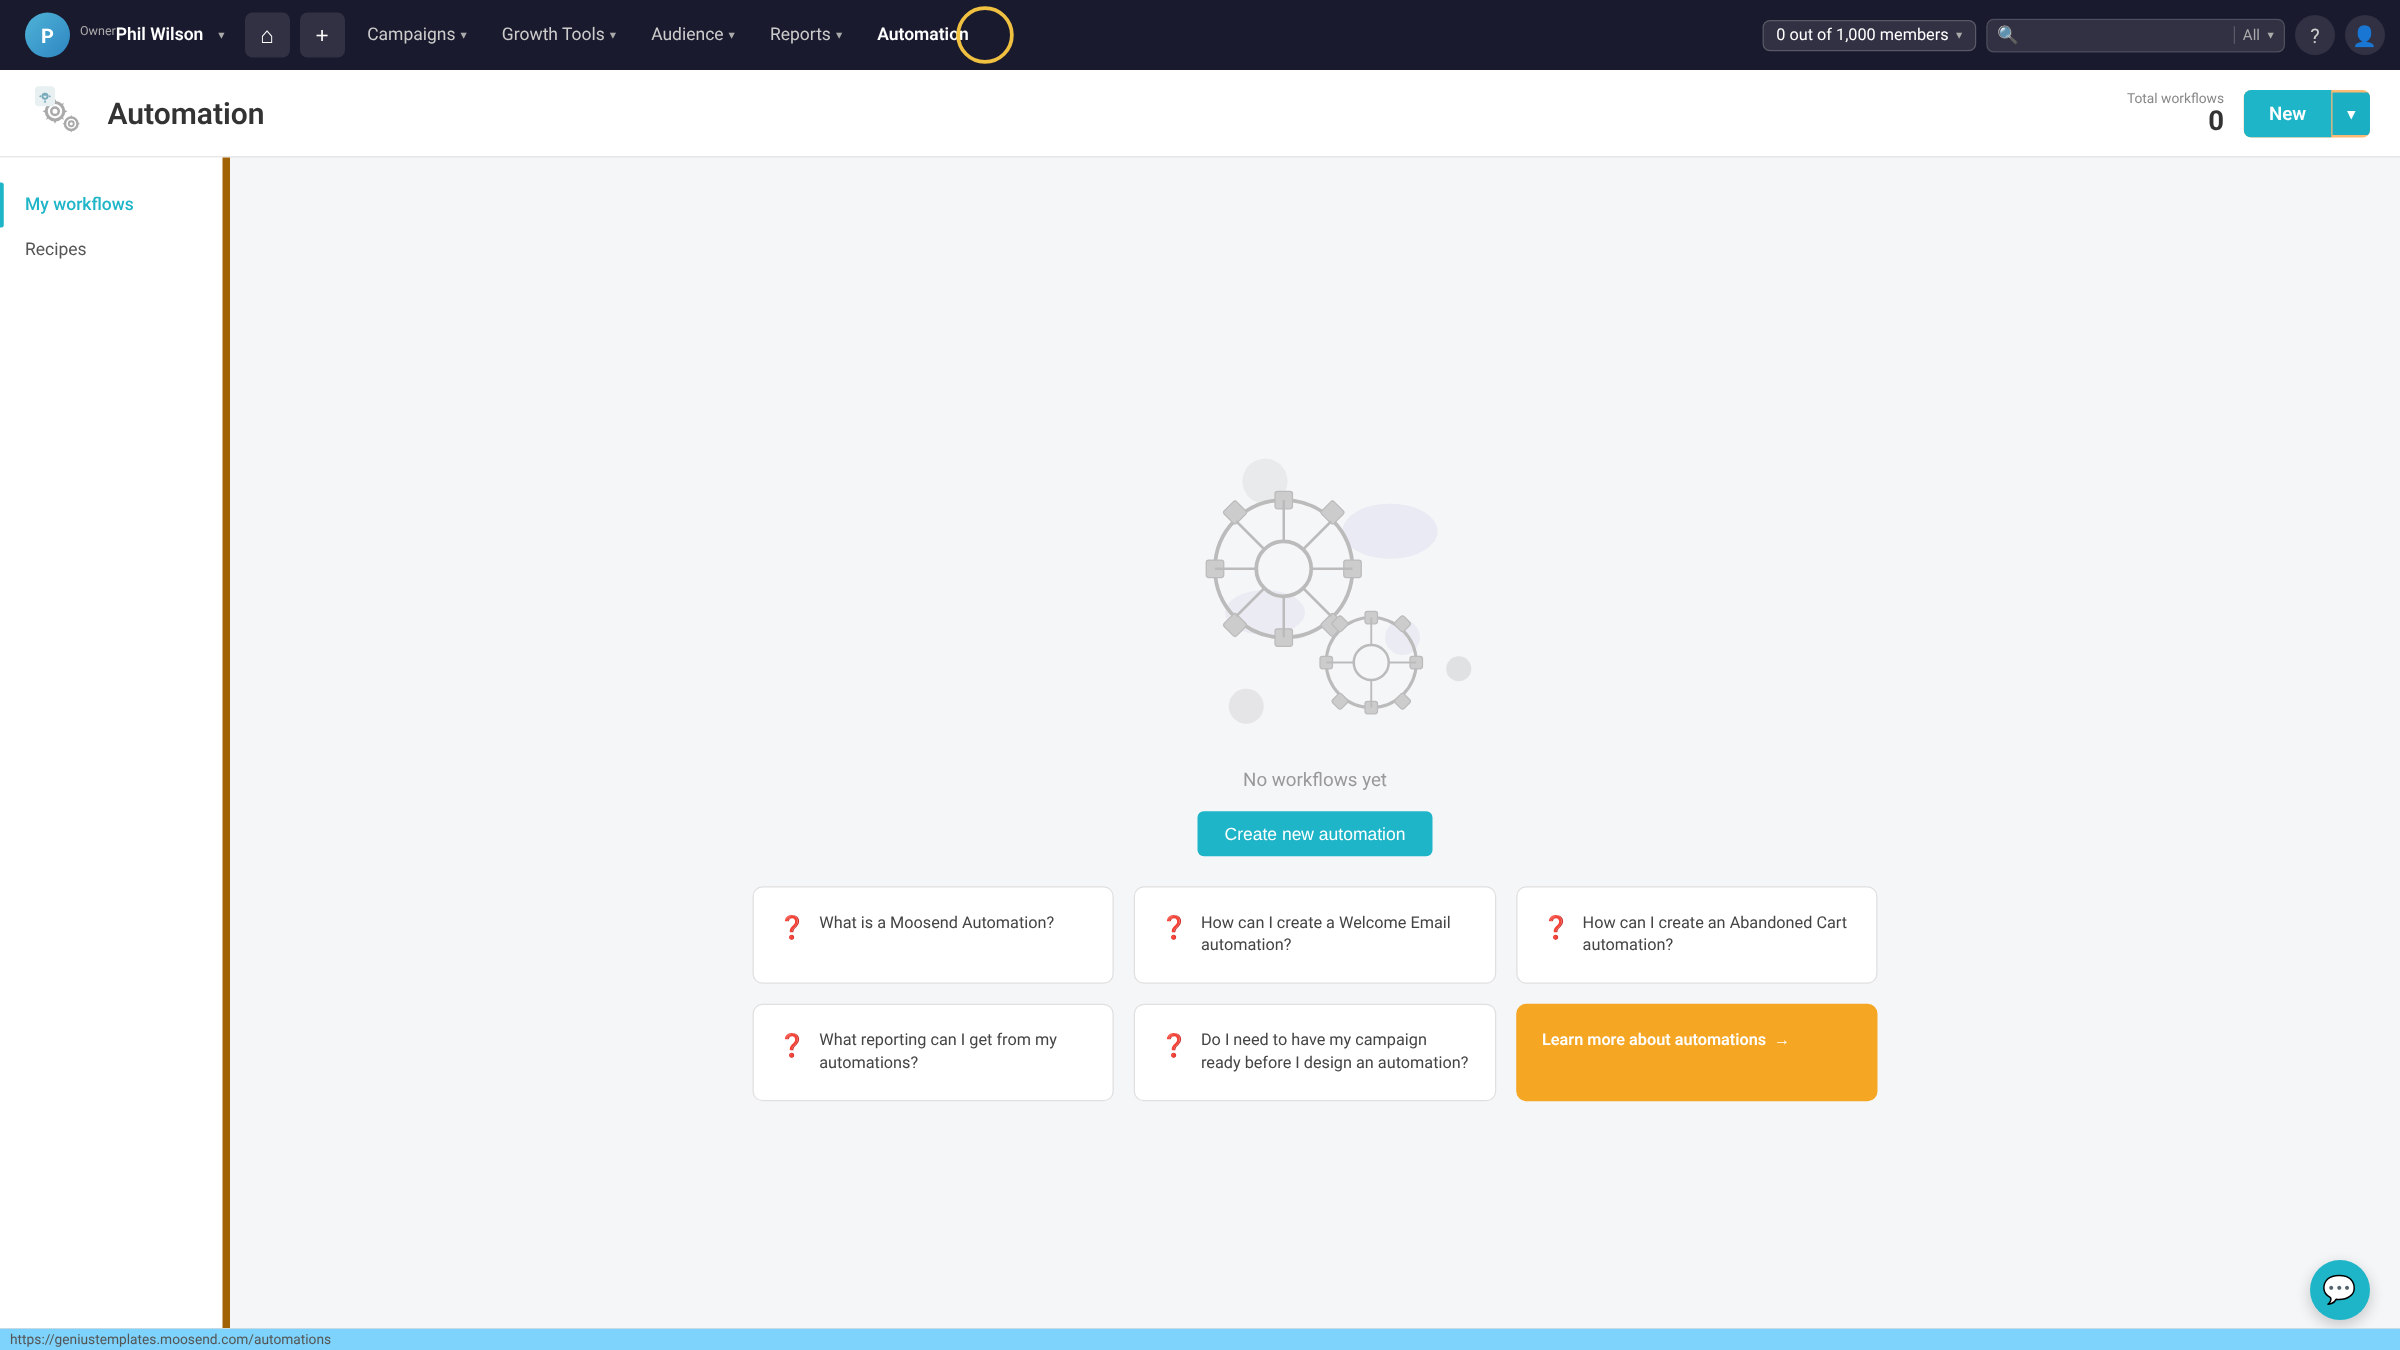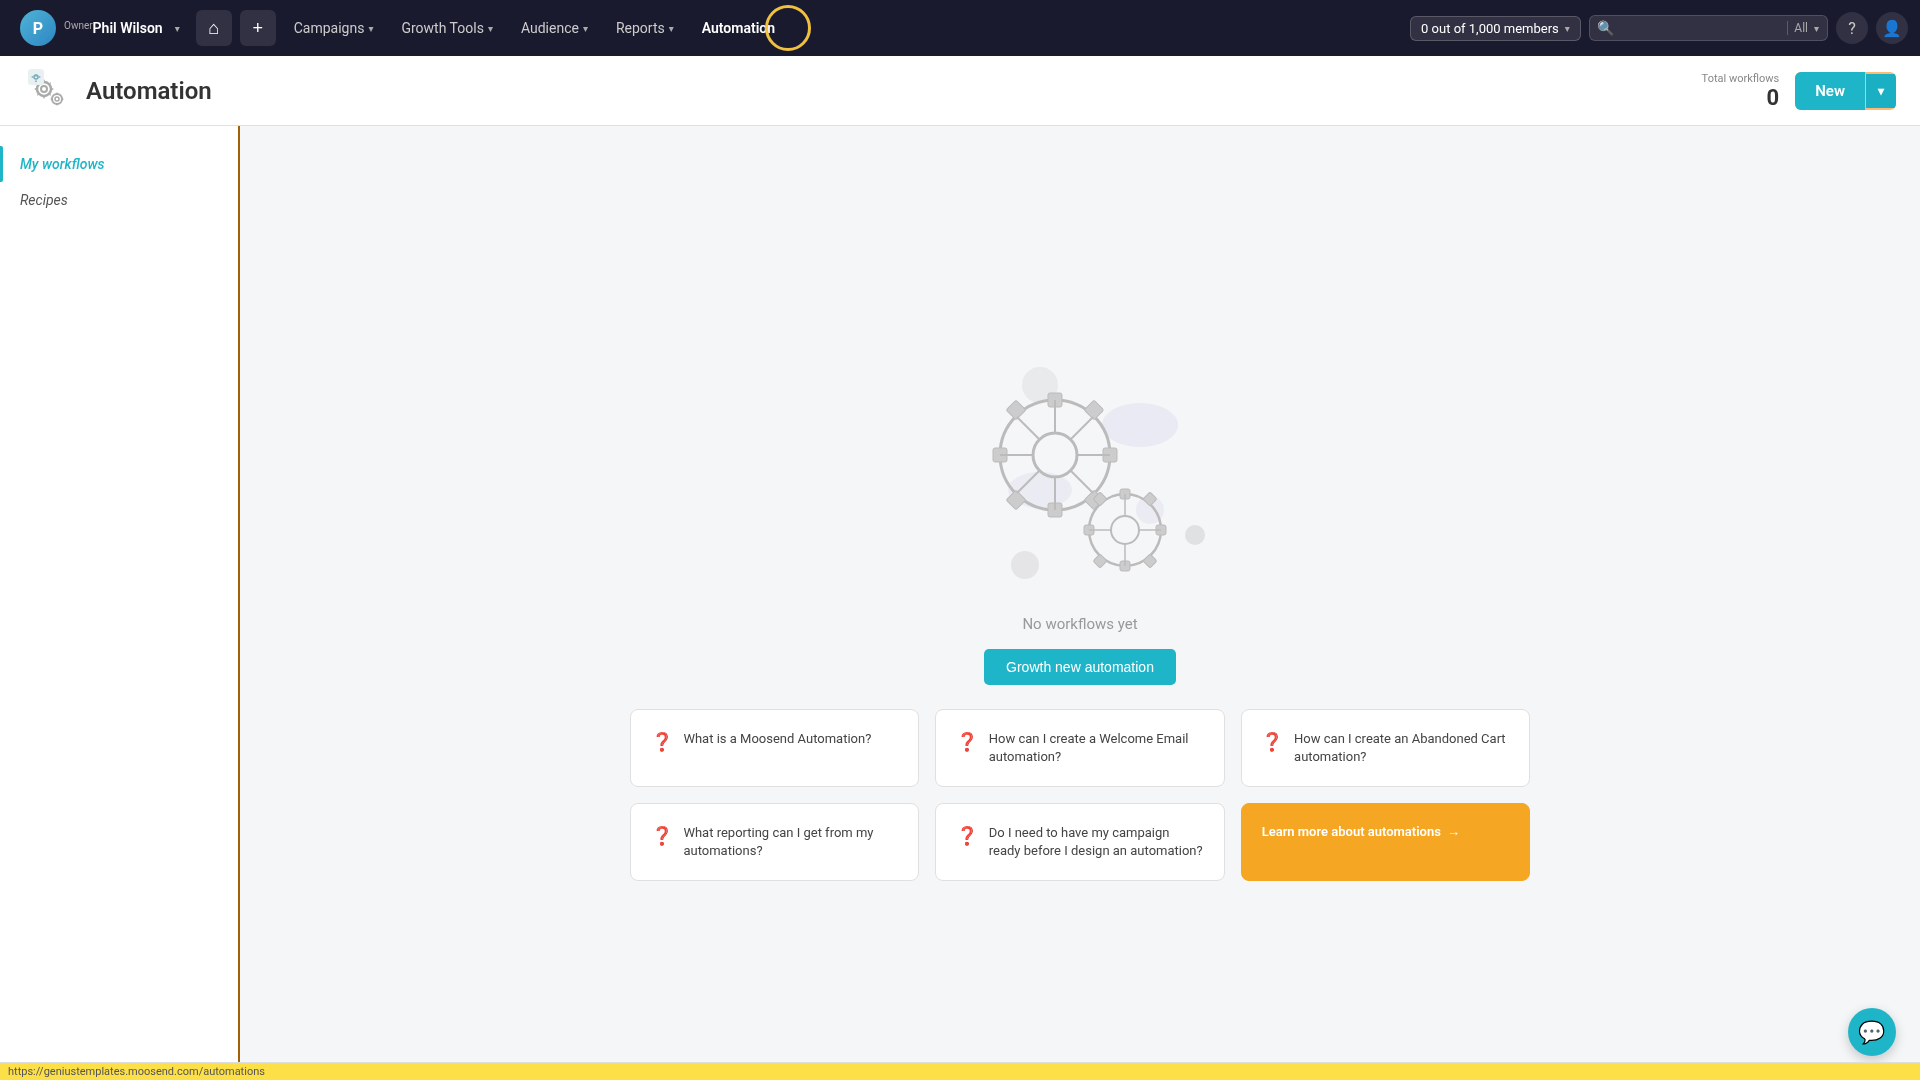--- a/index.html
+++ b/index.html
@@ -150,25 +150,24 @@
       background: #1aafc2;
       font-size: 12px;
     }
 
     
     .main-layout {
       display: flex;
       min-height: calc(1080px - 56px - 70px);
     }
     .sidebar {
-      width: 240px;
+      width: 184px;
       background: #fff;
-      border-right: 2px solid #a16207;
+      border-right: 6px solid #a16207;
       padding: 20px 0;
-      font-style: italic;
     }
     .sidebar-item {
       display: flex;
       align-items: center;
       padding: 10px 20px;
       font-size: 14px;
       color: #555;
       cursor: pointer;
       position: relative;
     }
@@ -283,21 +282,21 @@
       cursor: pointer;
       box-shadow: 0 4px 12px rgba(0,0,0,0.2);
     }
 
     
     .status-bar {
       position: fixed;
       bottom: 0;
       left: 0;
       right: 0;
-      background: #fde047;
+      background: #7dd3fc;
       border-top: 1px solid #ddd;
       padding: 2px 8px;
       font-size: 11px;
       color: #555;
     }
   </style>
 </head>
 <body>
 
 <nav class="topnav">
@@ -469,21 +468,21 @@
             <rect x="-30" y="26" width="10" height="10" rx="2" fill="#ccc" stroke="#bbb" stroke-width="1" transform="rotate(45 -25 31)"></rect>
             <line x1="-14" y1="0" x2="-36" y2="0" stroke="#bbb" stroke-width="1.5"></line>
             <line x1="14" y1="0" x2="36" y2="0" stroke="#bbb" stroke-width="1.5"></line>
             <line x1="0" y1="-14" x2="0" y2="-36" stroke="#bbb" stroke-width="1.5"></line>
             <line x1="0" y1="14" x2="0" y2="36" stroke="#bbb" stroke-width="1.5"></line>
           </g>
         </svg>
       </div>
 
       <p class="empty-label">No workflows yet</p>
-      <button class="create-btn">Growth new automation</button>
+      <button class="create-btn">Create new automation</button>
 
       <div class="faq-grid">
 
         <div class="faq-card">
           <span class="faq-icon yellow">❓</span>
           <span class="faq-card-text">What is a Moosend Automation?</span>
         </div>
         <div class="faq-card">
           <span class="faq-icon yellow">❓</span>
           <span class="faq-card-text">How can I create a Welcome Email automation?</span>

